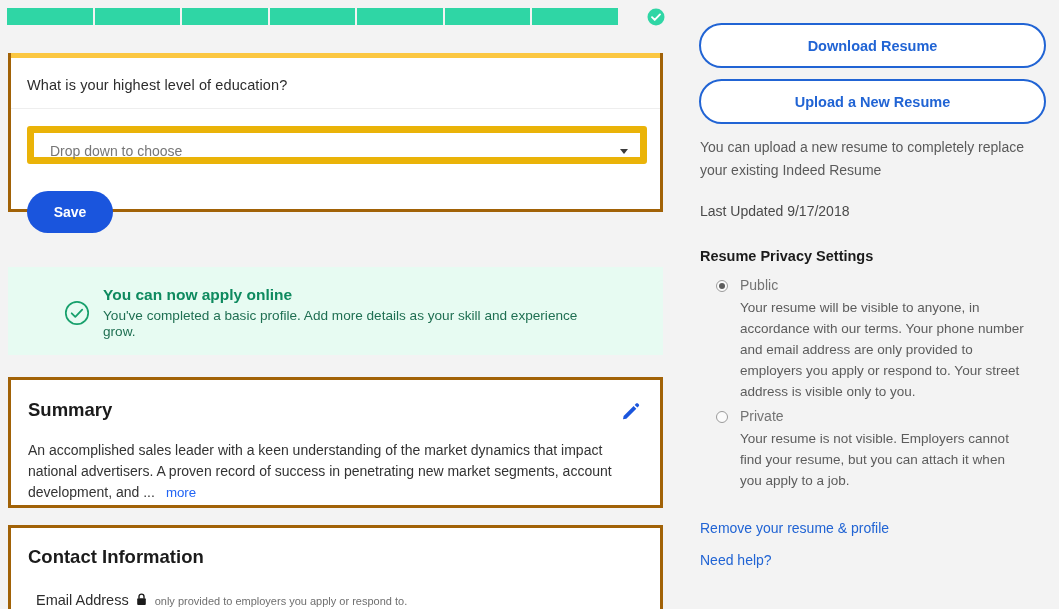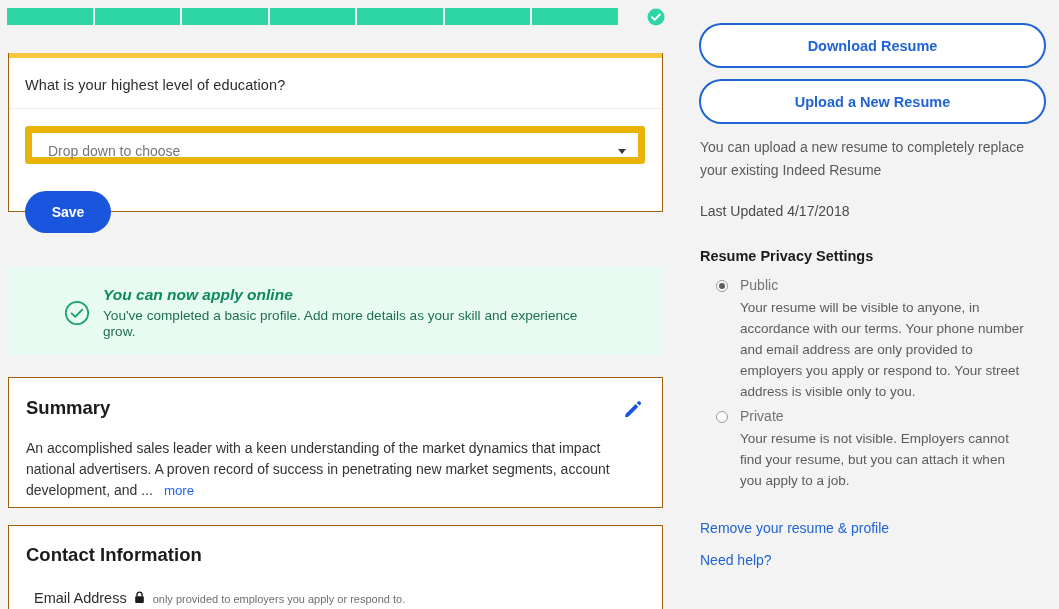--- a/index.html
+++ b/index.html
@@ -62,21 +62,21 @@
     top: 8px;
     width: 18px;
     height: 18px;
   }
 
   
   .card {
     position: absolute;
     left: 8px;
     background: #ffffff;
-    border: 1px solid #a16207;
+    border: 3px solid #a16207;
     box-sizing: border-box;
   }
 
   
   .card-education {
     top: 53px;
     width: 655px;
     height: 159px;
     border-top: none;
   }
@@ -166,21 +166,20 @@
     width: 26px;
     height: 26px;
   }
   .banner-title {
     position: absolute;
     left: 103px;
     top: 286px;
     font-size: 15.5px;
     font-weight: bold;
     color: #0e8a5f;
-    font-style: italic;
   }
   .banner-body {
     position: absolute;
     left: 103px;
     top: 308px;
     width: 500px;
     font-size: 13.6px;
     line-height: 16px;
     color: #1f6f52;
   }
@@ -439,21 +438,21 @@
     </div>
   </div>
 
   <div class="right-col">
 
     <button class="btn-outline btn-upload">Upload a New Resume</button>
     <button class="btn-outline btn-download">Download Resume</button>
 
     <div class="upload-note">You can upload a new resume to completely replace your existing Indeed Resume</div>
 
-    <div class="last-updated">Last Updated 4/17/2018</div>
+    <div class="last-updated">Last Updated 9/17/2018</div>
 
     <div class="privacy-heading">Resume Privacy Settings</div>
 
     <div class="radio-group radio-public">
       <div class="radio-row">
         <span class="radio-mark checked"></span>
         <span class="radio-label">Public</span>
       </div>
       <div class="radio-desc">Your resume will be visible to anyone, in accordance with our terms. Your phone number and email address are only provided to employers you apply or respond to. Your street address is visible only to you.</div>
     </div>

